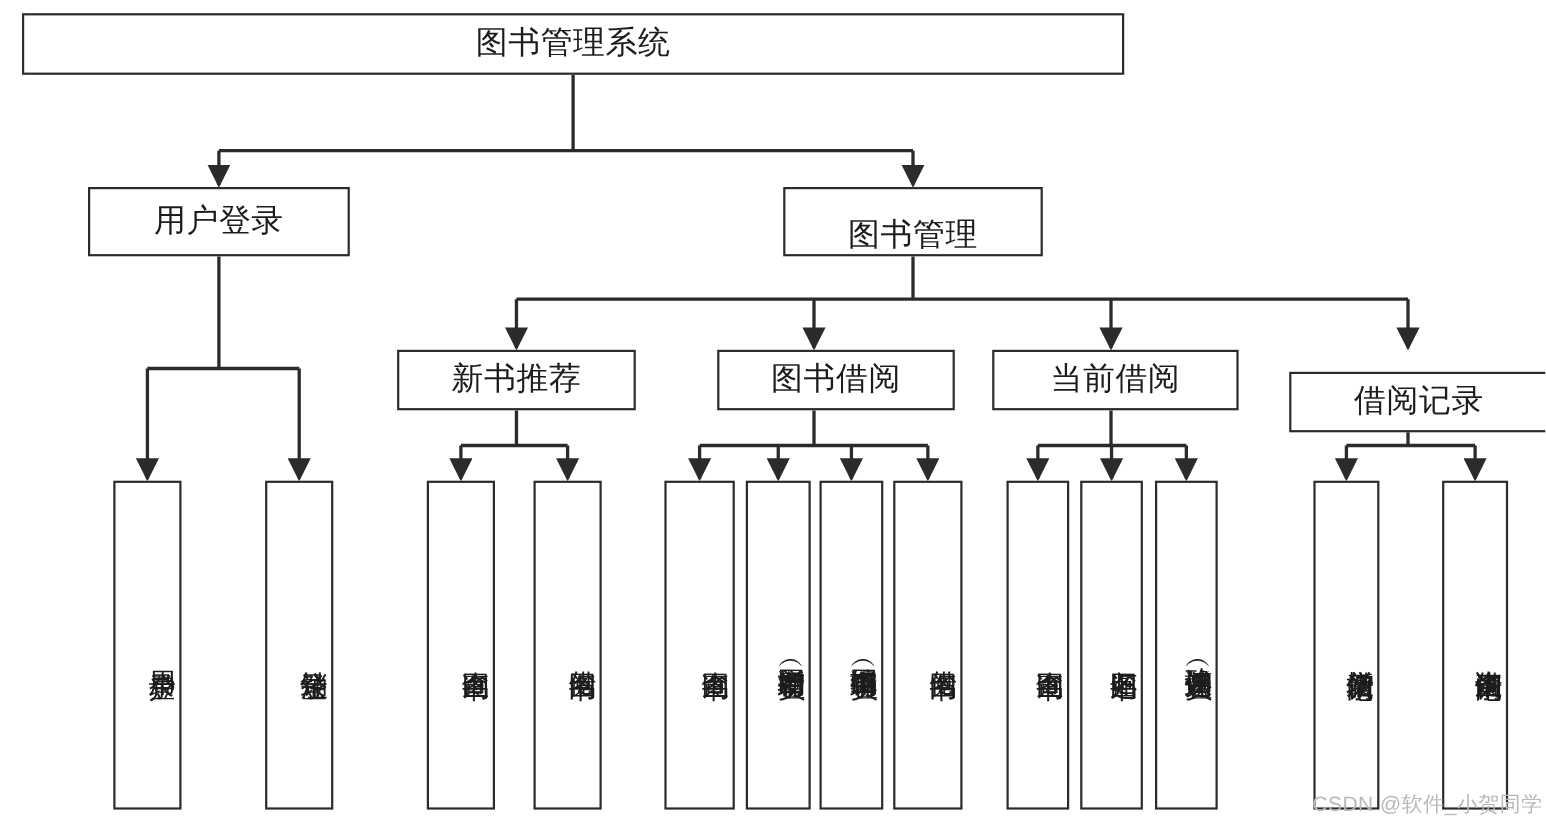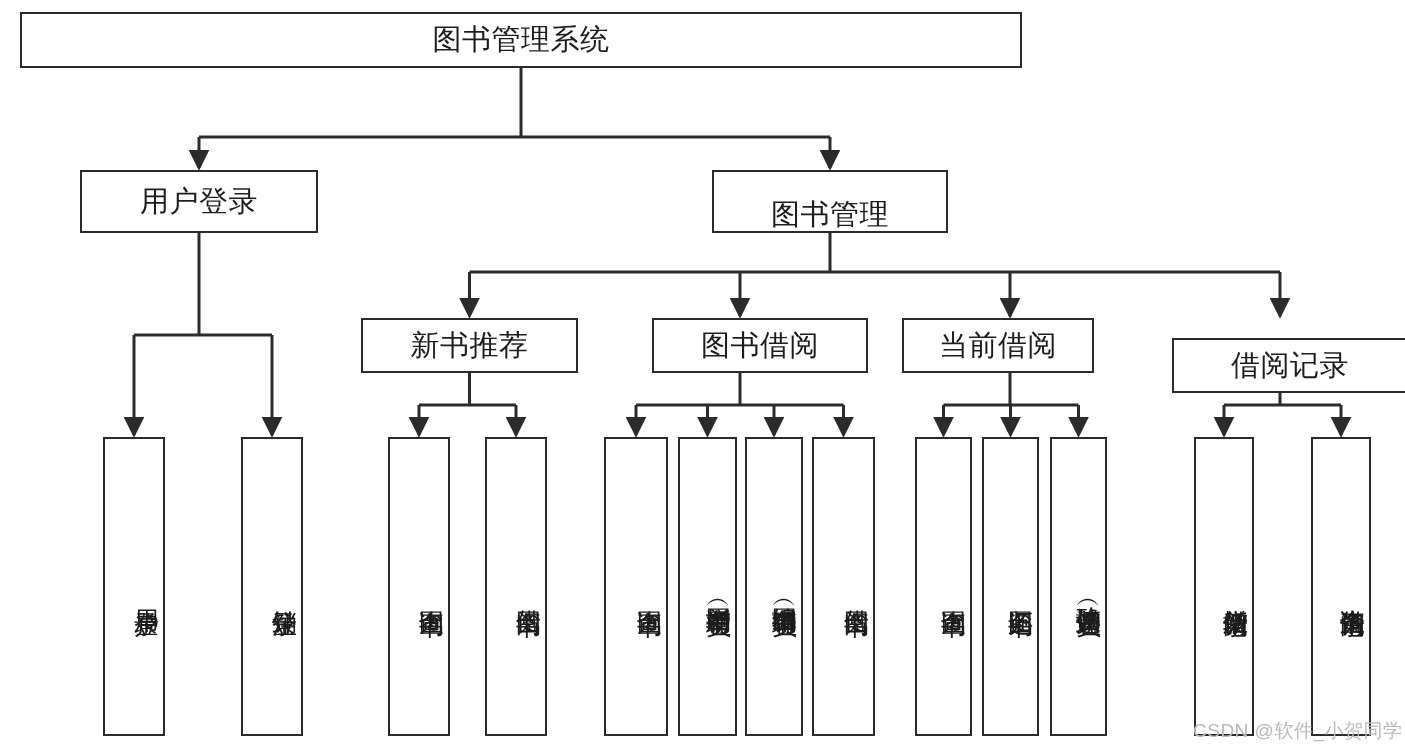--- a/index.html
+++ b/index.html
@@ -121,21 +121,21 @@
       </div>
       <div class="node horiz" style="left: 712px; top: 170px; width: 236px; height: 63px; align-items: flex-end;">
         <span class="hlabel">图书管理</span>
       </div>
       <div class="node horiz" style="left: 361px; top: 318px; width: 217px; height: 55px;">
         <span class="hlabel">新书推荐</span>
       </div>
       <div class="node horiz" style="left: 632px; top: 318px; width: 216px; height: 55px; margin-left: 20px;">
         <span class="hlabel">图书借阅</span>
       </div>
-      <div class="node horiz" style="left: 902px; top: 318px; width: 192px; height: 55px;">
+      <div class="node horiz" style="left: 902px; top: 318px; width: 224px; height: 55px;">
         <span class="hlabel">当前借阅</span>
       </div>
       <div class="node horiz" style="left: 1172px; top: 318px; width: 236px; height: 55px; margin-top: 20px;">
         <span class="hlabel">借阅记录</span>
       </div>
       <div class="node vert" style="left: 103px; top: 437px; width: 62px; height: 299px;">
         <span class="vlabel">用户登录</span>
       </div>
       <div class="node vert" style="left: 241px; top: 437px; width: 62px; height: 299px;">
         <span class="vlabel">注销登录</span>

